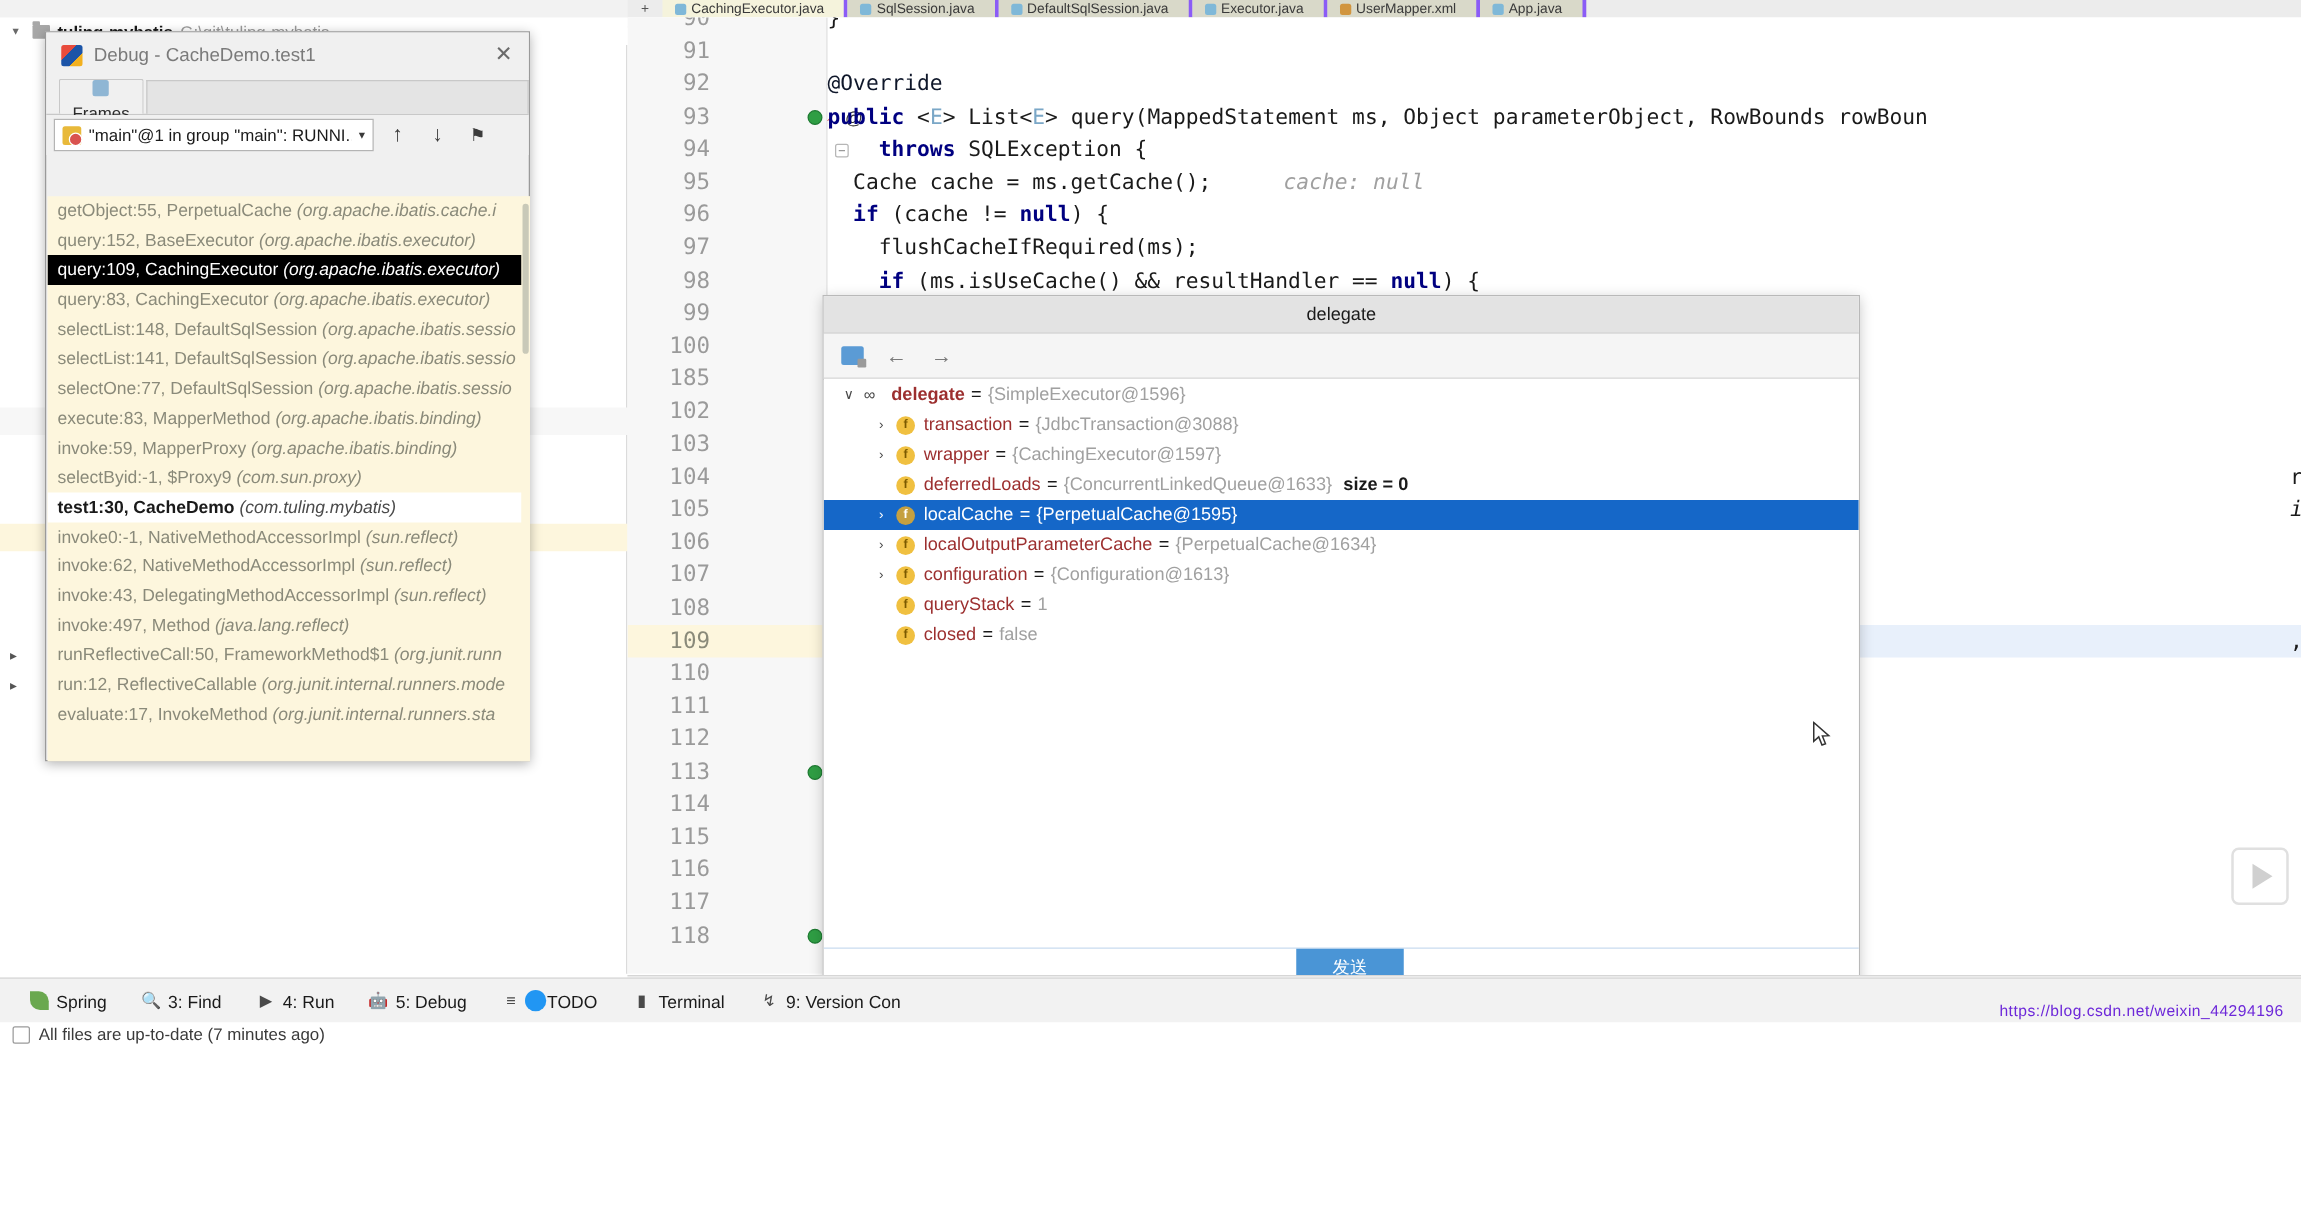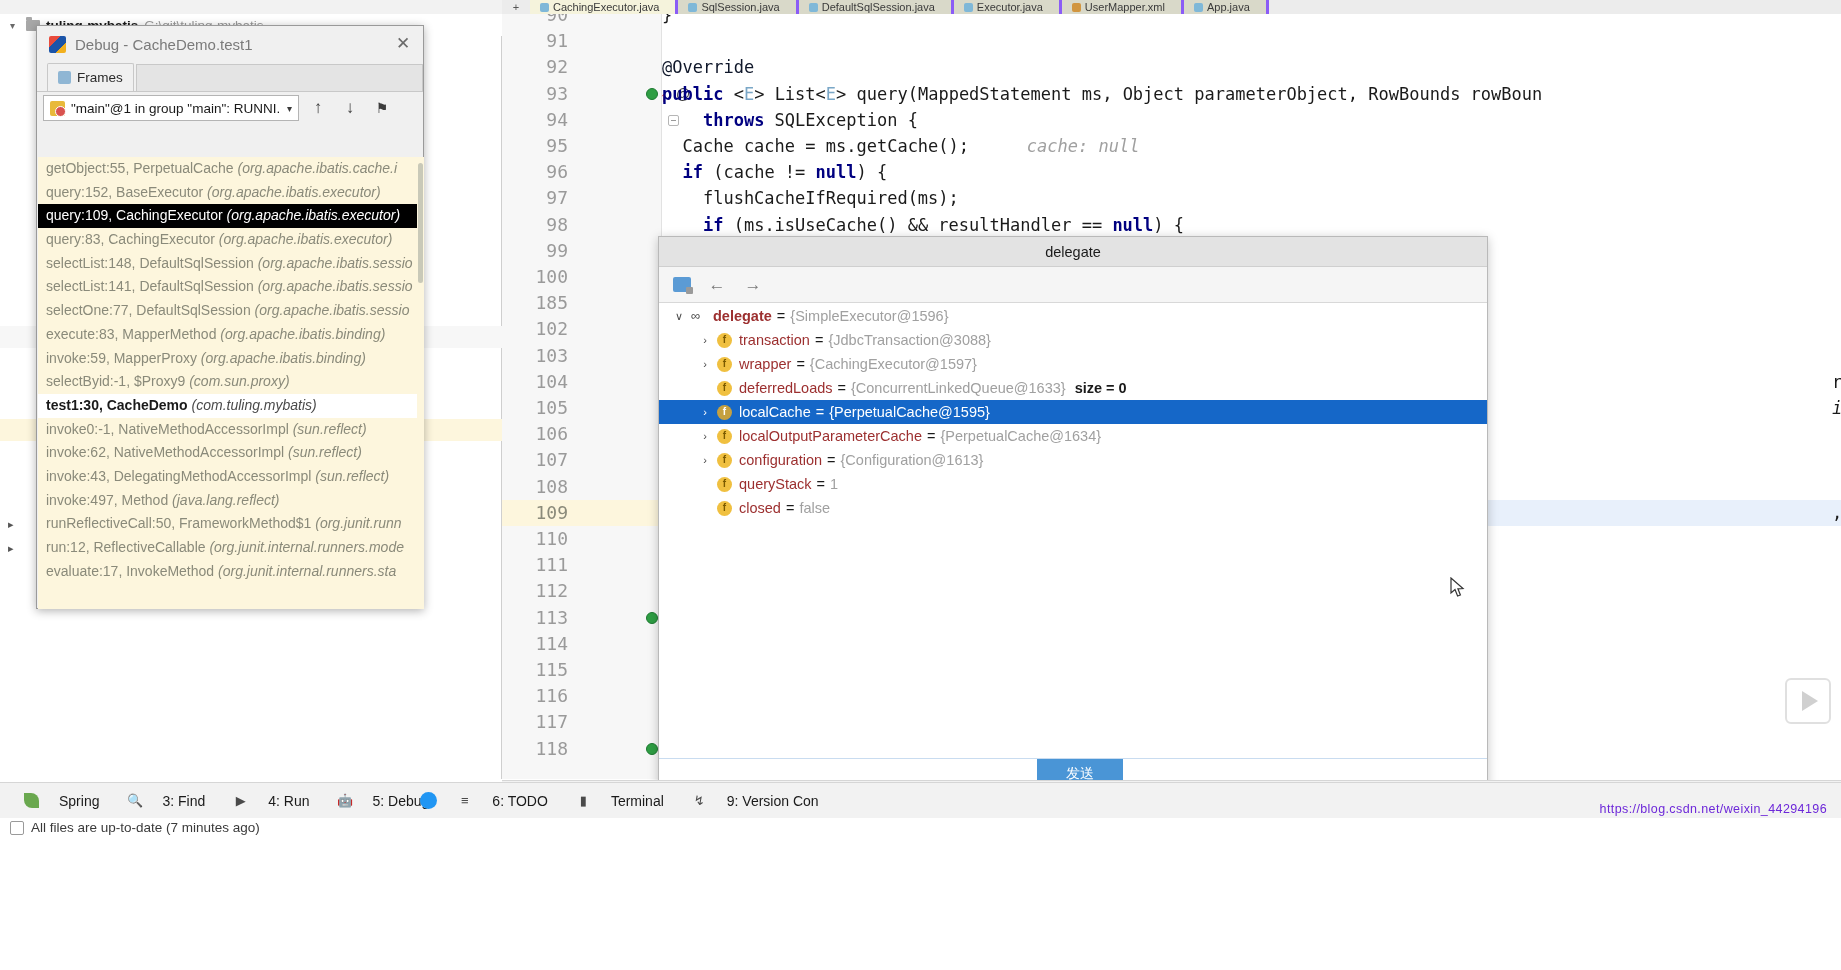--- a/index.html
+++ b/index.html
@@ -115,21 +115,21 @@
     position:absolute; right:10px; top:8px; width:20px;height:20px;
     color:#6b6b6b; font-size:17px; line-height:20px; text-align:center; cursor:default;
   }
   .dbg-tabrow{
     position:relative; height:30px; background:#f0f0f0; padding-left:10px;
     display:flex; align-items:flex-end; border-bottom:1px solid #c8c8c8;
   }
   .dbg-tab{
     height:28px; display:flex; align-items:center; gap:6px; padding:0 10px;
     font-size:13.5px; color:#2b2b2b; background:#f0f0f0;
-    border:1px solid #c8c8c8; border-bottom:none; border-radius:2px 2px 0 0;
+    border:1px solid #c8c8c8; border-bottom:none; border-radius:2px 2px 0 0;flex-direction:column;
   }
   .dbg-tab .fr-ico{width:13px;height:13px;background:#8fb6d4;border-radius:2px;flex:none;}
   .dbg-tabfill{flex:1;height:27px;background:#e4e4e4;border:1px solid #c8c8c8;border-bottom:none;margin-left:2px;}
 
   .thread-row{
     position:relative; height:32px; display:flex; align-items:center; gap:6px;
     padding:3px 6px 3px 6px; background:#f0f0f0;
   }
   .thread-combo{
     flex:none; width:256px; height:26px; background:#fff; border:1px solid #b4b4b4;
@@ -224,21 +224,21 @@
     position:absolute; left:502px; top:780px; width:1339px; height:22px;
     background:#f2f2f2; border-top:1px solid #d6d6d6;
     font-size:13px; color:#2b2b2b; display:flex; align-items:center; padding-left:110px;
   }
   .statusbar{
     position:absolute; left:0; top:782px; width:1841px; height:36px;
     background:#f2f2f2; border-top:1px solid #d6d6d6;
     display:flex; align-items:center; gap:0px; padding-left:10px;
   }
   .sb-item{
-    display:flex; align-items:center; gap:20px; padding:0 14px;
+    display:flex; align-items:center; gap:6px; padding:0 14px;
     font-size:14px; color:#1a1a1a; white-space:nowrap;
   }
   .sb-ico{width:15px;height:15px;display:flex;align-items:center;justify-content:center;font-size:13px;color:#4a4a4a;flex:none;}
   .sb-leaf{width:15px;height:15px;background:#6aa84f;border-radius:0 8px 0 8px;flex:none;}
   .bottom-strip{
     position:absolute; left:0; top:818px; width:1841px; height:152px; background:#ffffff;
   }
   .msg-line{
     position:absolute; left:10px; top:820px; font-size:13.5px; color:#3a3a3a;
     display:flex; align-items:center; gap:7px;

